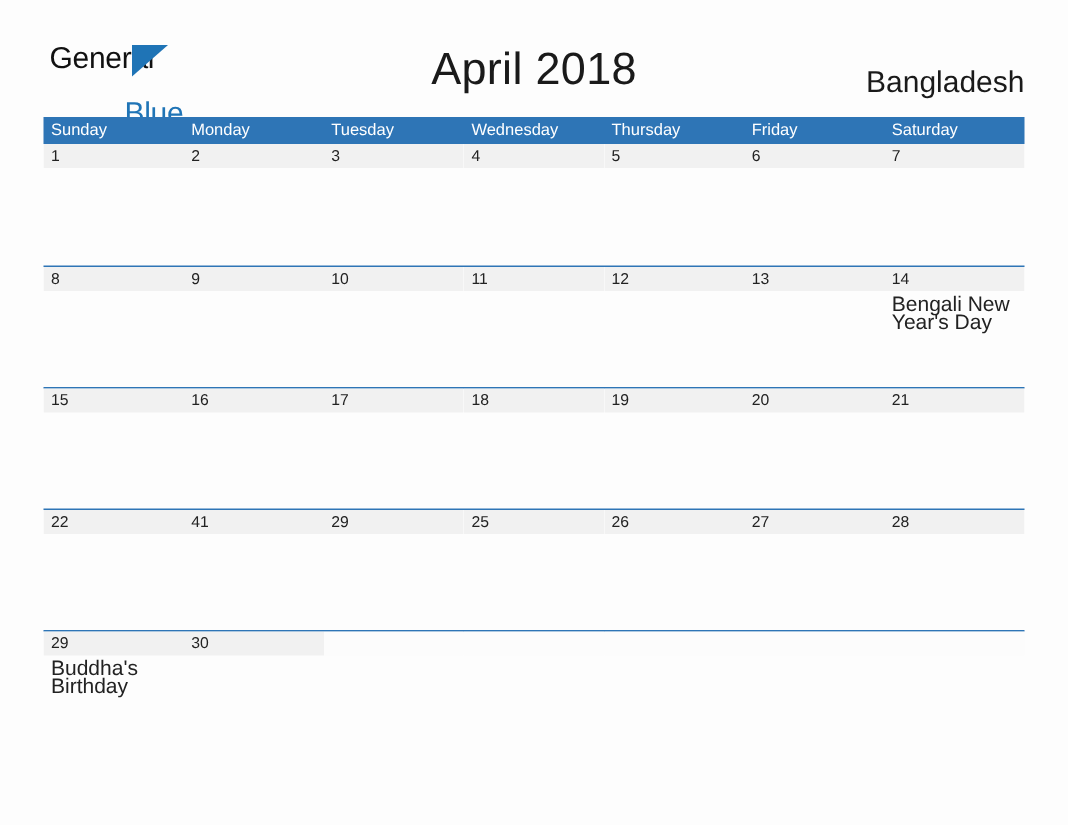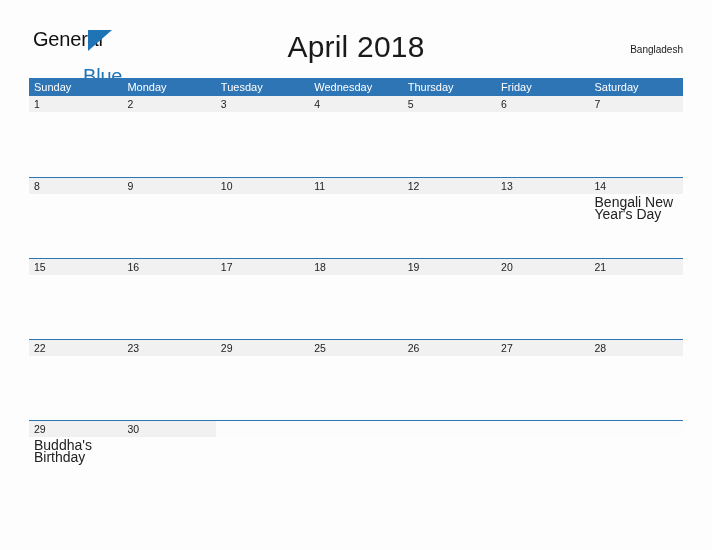--- a/index.html
+++ b/index.html
@@ -72,21 +72,21 @@
     text-align: center;
     font-size: 30px;
     font-weight: normal;
     color: #1a1a1a;
     letter-spacing: 0.2px;
   }
   .country {
     position: absolute;
     right: 29px;
     top: 44px;
-    font-size: 10px;
+    font-size: 20px;
     color: #1a1a1a;
   }
 
   
   .calendar {
     position: absolute;
     left: 29px;
     top: 78px;
     width: 654px;
   }
@@ -260,21 +260,21 @@
               <div class="daynum-band">21</div>
             </div>
           </div>
         </div>
         <div class="week-row">
           <div class="cells">
             <div class="cell">
               <div class="daynum-band">22</div>
             </div>
             <div class="cell">
-              <div class="daynum-band">23</div>
+              <div class="daynum-band">41</div>
             </div>
             <div class="cell">
               <div class="daynum-band">29</div>
             </div>
             <div class="cell">
               <div class="daynum-band">25</div>
             </div>
             <div class="cell">
               <div class="daynum-band">26</div>
             </div>

